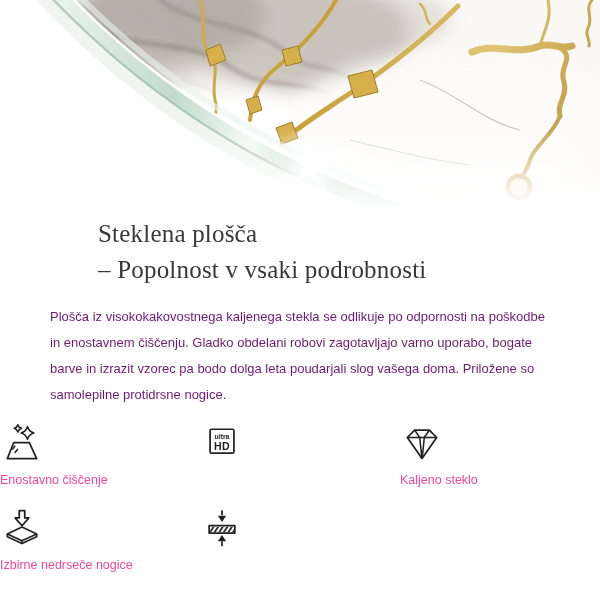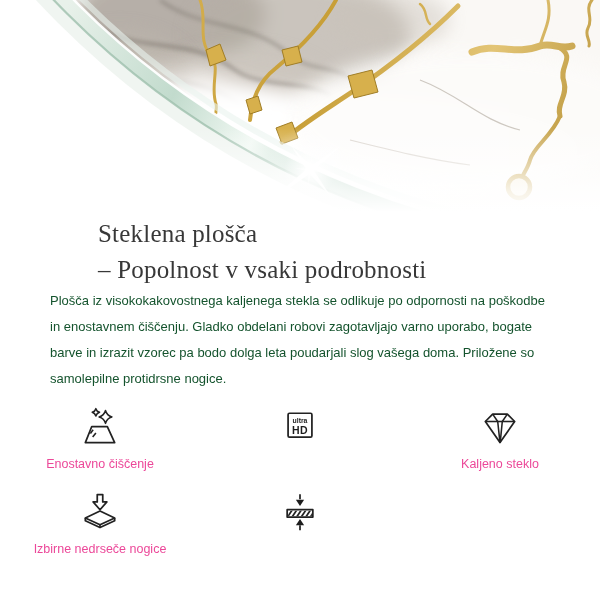--- a/index.html
+++ b/index.html
@@ -9,26 +9,26 @@
   .hero { width:600px; height:212px; position:relative; }
   .hero svg { display:block; }
 
   .content { padding:0 50px; }
 
   h1.title { margin-top:4px; font-family:"Liberation Serif", serif;
              font-weight:400; font-size:25px; line-height:36px;
              color:#383838; letter-spacing:.2px; }
   h1.title span { display:block;margin-left:48px; }
 
-  p.desc { margin-top:0; max-width:516px; font-size:13px; line-height:26px;
-           color:#14532d; }
+  p.desc { margin-top:16px; max-width:516px; font-size:13px; line-height:26px;
+           color:#701a75; }
 
   .features { margin-top:13px; display:grid; grid-template-columns:repeat(3,1fr);
               row-gap:18px; width:600px; }
-  .feature { display:flex; flex-direction:column; align-items:center; }
+  .feature { display:flex; flex-direction:column; }
   .feature .ficon { width:44px; height:44px; }
   .feature .flabel { margin-top:8px; font-size:12.5px; color:#ec4899; line-height:15px; }
 
   .ficon path, .ficon line, .ficon rect.o, .ficon circle.o, .ficon polyline {
       fill:none; stroke:#222222; stroke-width:1.9; stroke-linejoin:round; }
   .ficon .thin { stroke-width:1.7; }
   .ficon .solid { fill:#1d1d1d; stroke:none; }
   .ficon text { fill:#1d1d1d; font-family:"Liberation Sans", sans-serif; }
   .ficon .t-ultra { font-size:7.5px; font-weight:600; }
   .ficon .t-hd { font-size:11.5px; font-weight:700; letter-spacing:.3px; }

